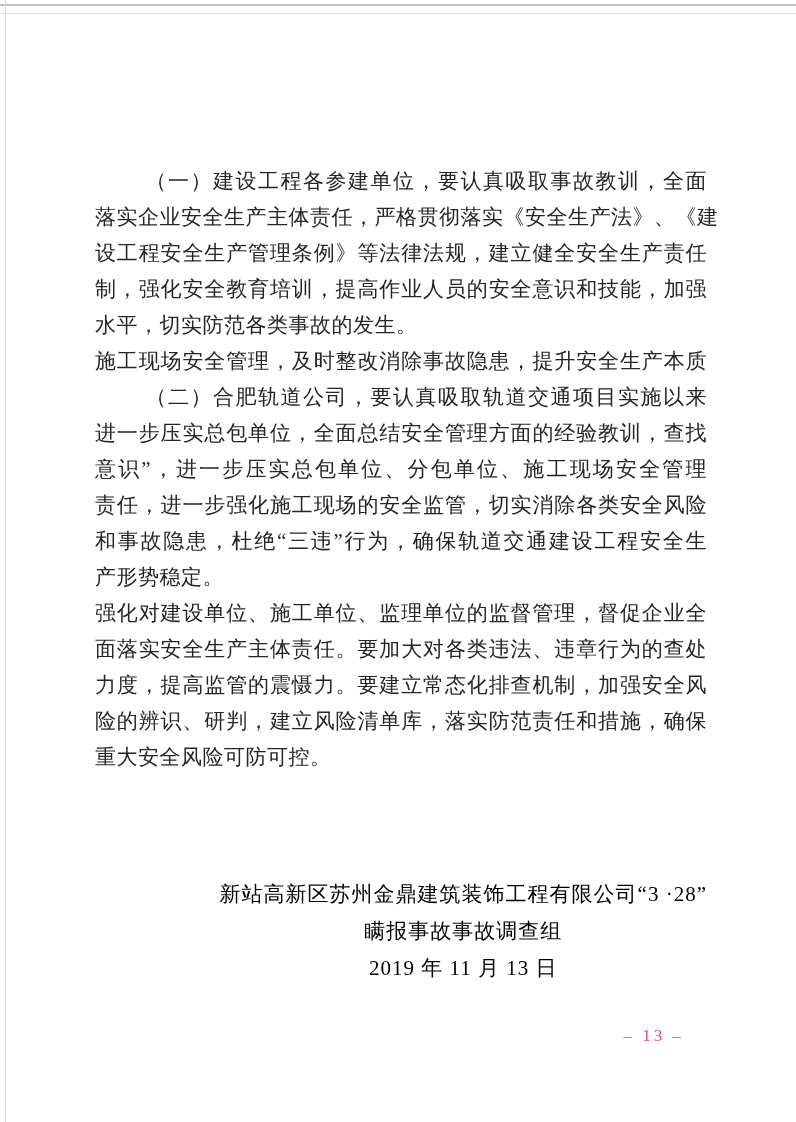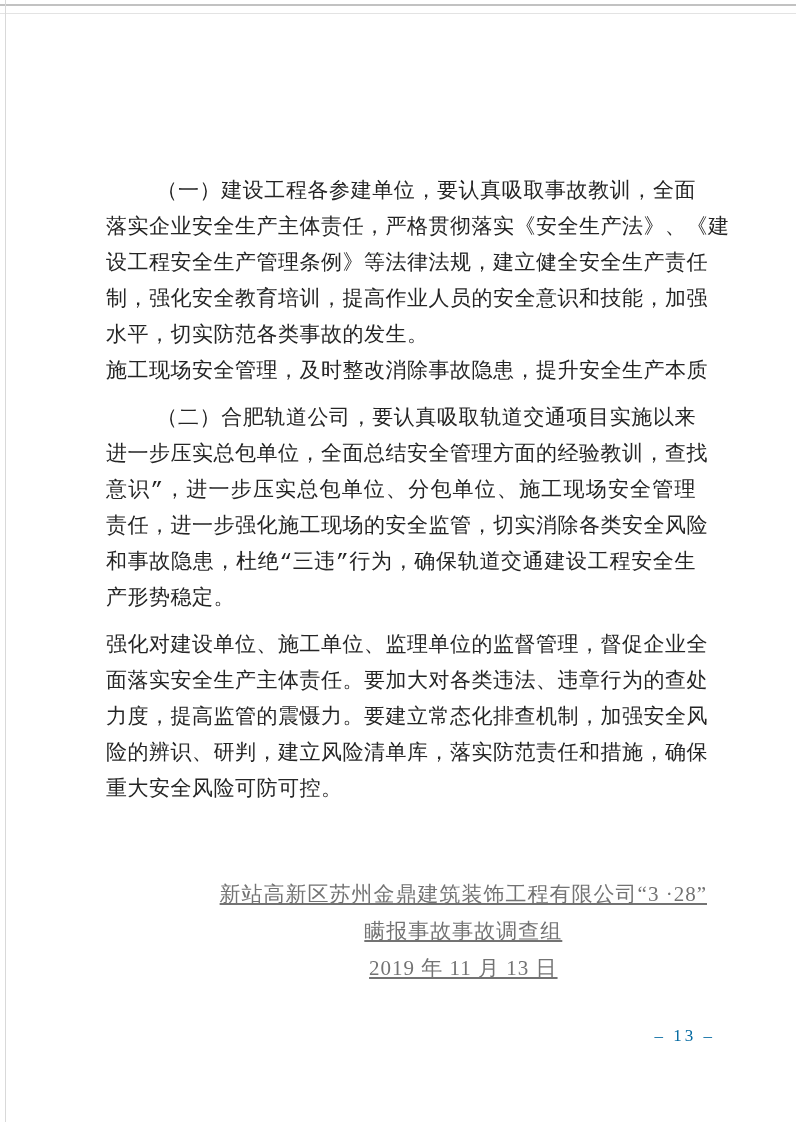--- a/index.html
+++ b/index.html
@@ -41,48 +41,47 @@
   .doc-body {
     position: absolute;
     left: 95px;
     top: 163px;
     width: 612px;
     font-size: 21px;
     line-height: 36px;
     letter-spacing: 0.5px;
     color: #252525;
   }
-  .para { margin: 11px; padding: 0; font-family: Liberation Mono, monospace; }
+  .para { margin: 0; padding: 0; }
   .line {
     height: 36px;
     white-space: nowrap;
     text-align: justify;
     text-align-last: justify;
   }
   .line.first { text-indent: 2.4em; }
   .line.last  { text-align-last: left; }
   .signature {
     position: absolute;
     right: 89px;
     top: 876px;
     text-align: center;
     font-size: 21px;
     line-height: 37px;
     letter-spacing: 1px;
-    color: #737373;
-    text-decoration: underline;
+    color: #000000;
   }
   .sig-line { height: 37px; white-space: nowrap; }
   .page-number {
     position: absolute;
-    right: 81px;
+    right: 112px;
     top: 1026px;
     font-size: 17px;
     letter-spacing: 3px;
-    color: #0369a1;
+    color: #ec4899;
     white-space: nowrap;
   }
 </style>
 </head>
 <body>
 
 <div class="page">
   <div class="edge-top"></div>
   <div class="edge-top2"></div>
   <div class="edge-left"></div>

